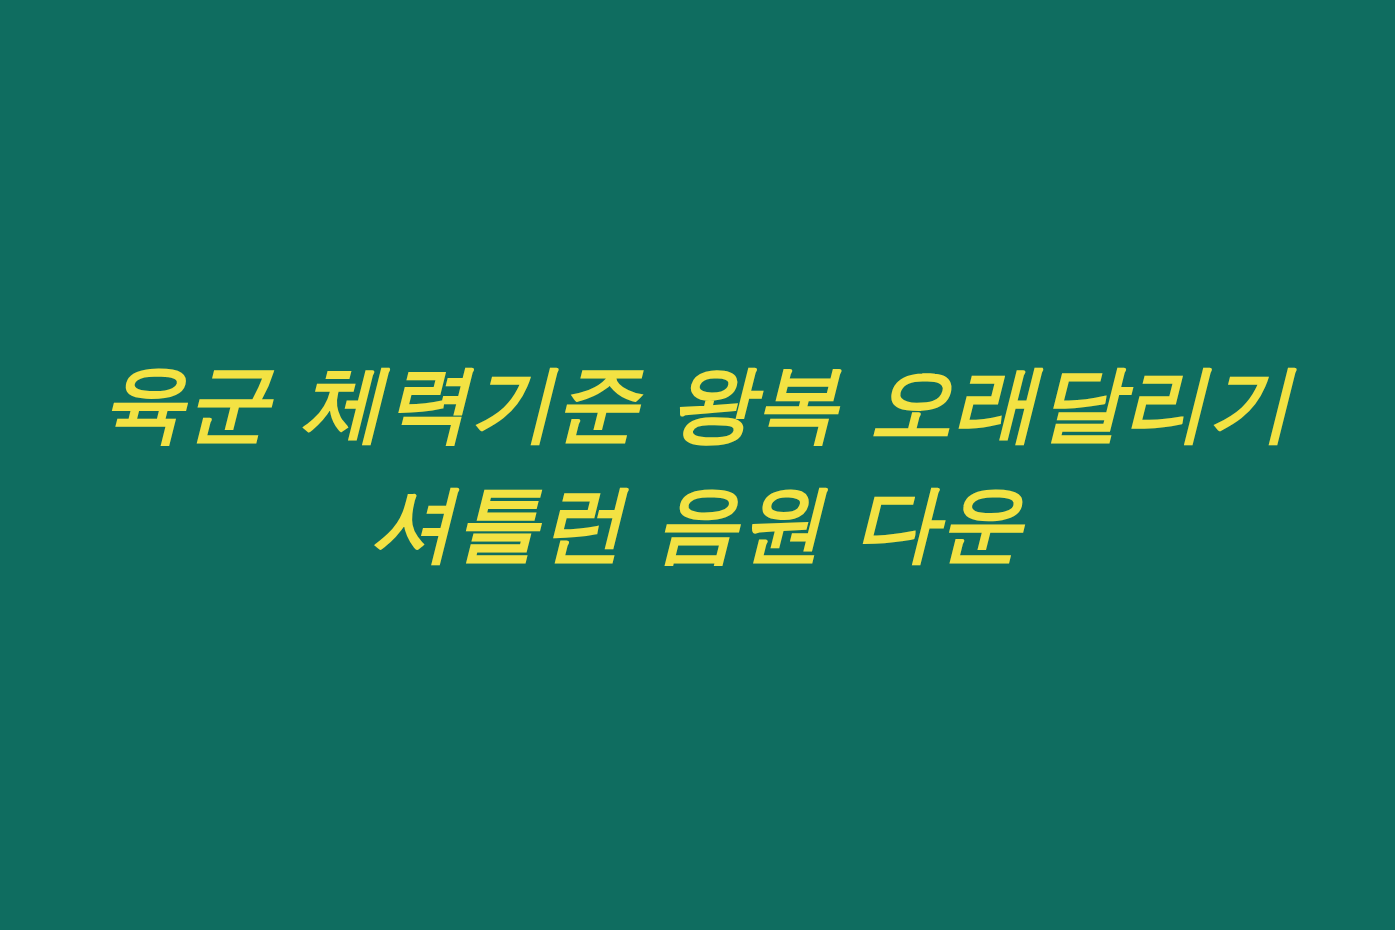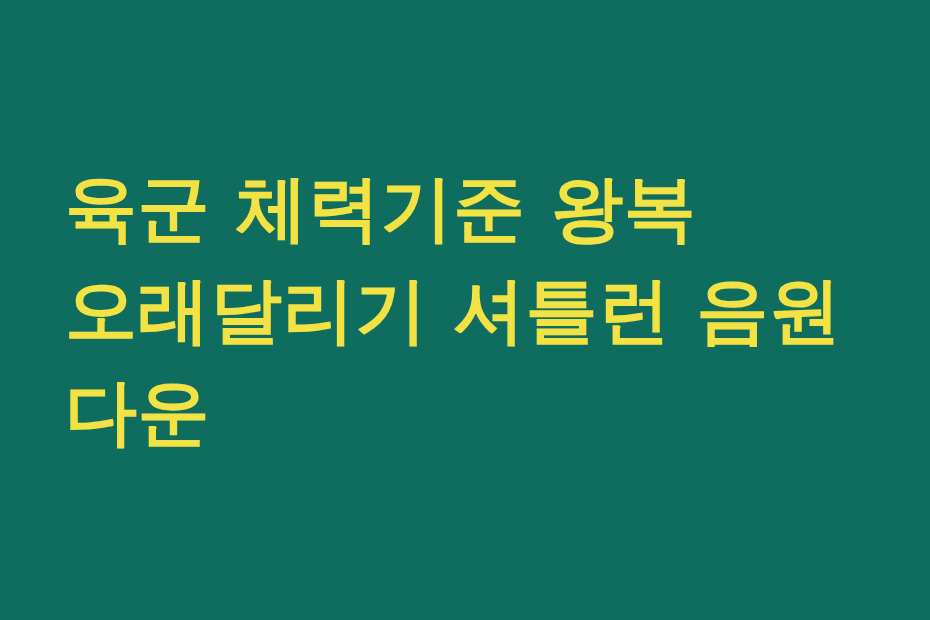--- a/index.html
+++ b/index.html
@@ -45,15 +45,15 @@
     overflow-wrap: break-word;
     text-rendering: optimizeLegibility;
     -webkit-font-smoothing: antialiased;
   }
 </style>
 </head>
 <body>
 
 <div class="card" style="background-color: rgb(15, 109, 96);">
   <div class="headline-wrap">
-    <h1 class="headline" style="color: rgb(243, 226, 67); font-size: 72px; text-align: left;">육군 체력기준 왕복 오래달리기 셔틀런 음원 다운</h1>
+    <h1 class="headline" style="color: rgb(243, 226, 67); font-size: 56px; text-align: center; font-style: italic;">육군 체력기준 왕복 오래달리기 셔틀런 음원 다운</h1>
   </div>
 </div>
 
 </body></html>

